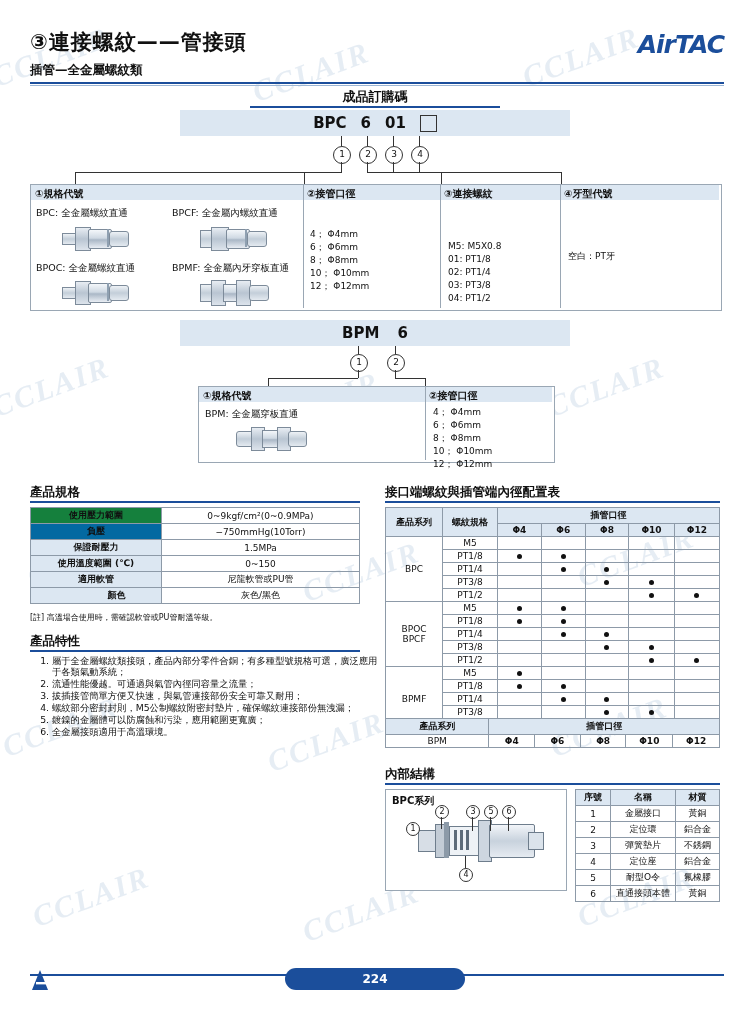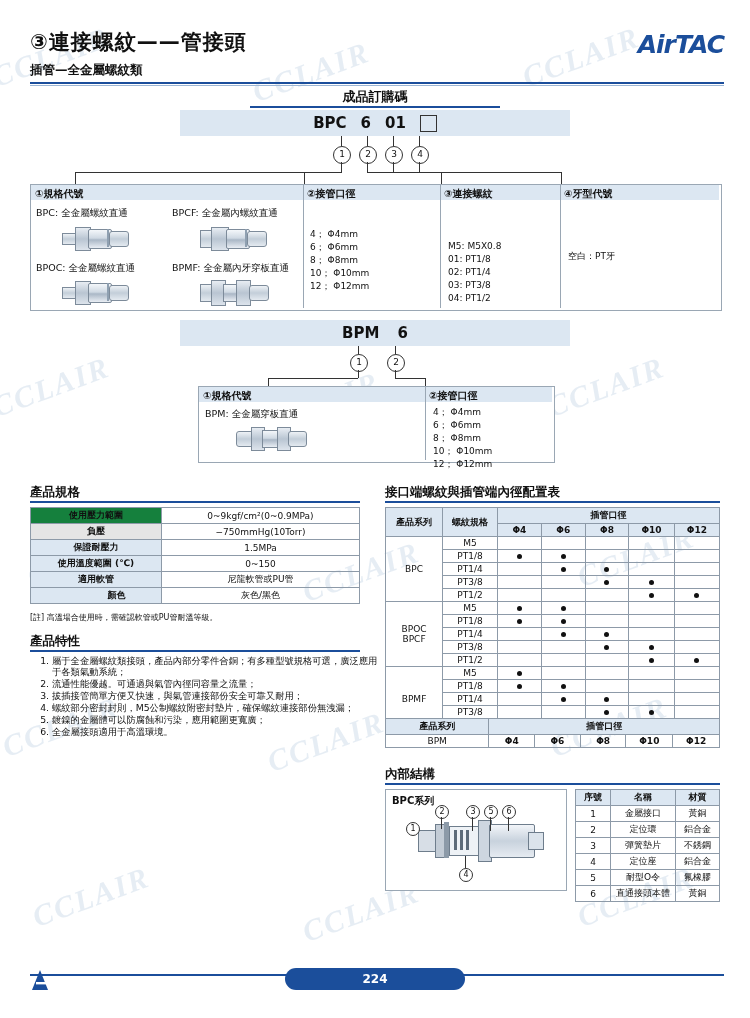--- a/index.html
+++ b/index.html
@@ -303,21 +303,21 @@
   <div class="sec-title" style="left:30px;top:484px;">產品規格</div>
   <div class="sec-bar" style="left:30px;top:501px;width:330px;"></div>
 
   <table class="tbl" style="left:30px;top:507px;width:330px;">
     <tbody>
         <tr>
       <td class="lbl" style="width:130px;background:#15803d;font-weight:bold;">使用壓力範圍</td>
       <td style="width:198px;">0~9kgf/cm²(0~0.9MPa)</td>
     </tr>
     <tr>
-      <td class="lbl" style="background:#e5e5e5;font-weight:bold;">負壓</td>
+      <td class="lbl" style="background:#0369a1;font-weight:bold;">負壓</td>
       <td>−750mmHg(10Torr)</td>
     </tr>
     <tr>
       <td class="lbl" style="background:#dce7f2;font-weight:bold;">保證耐壓力</td>
       <td>1.5MPa</td>
     </tr>
     <tr>
       <td class="lbl" style="background:#dce7f2;font-weight:bold;">使用溫度範圍 (℃)</td>
       <td>0~150</td>
     </tr>

